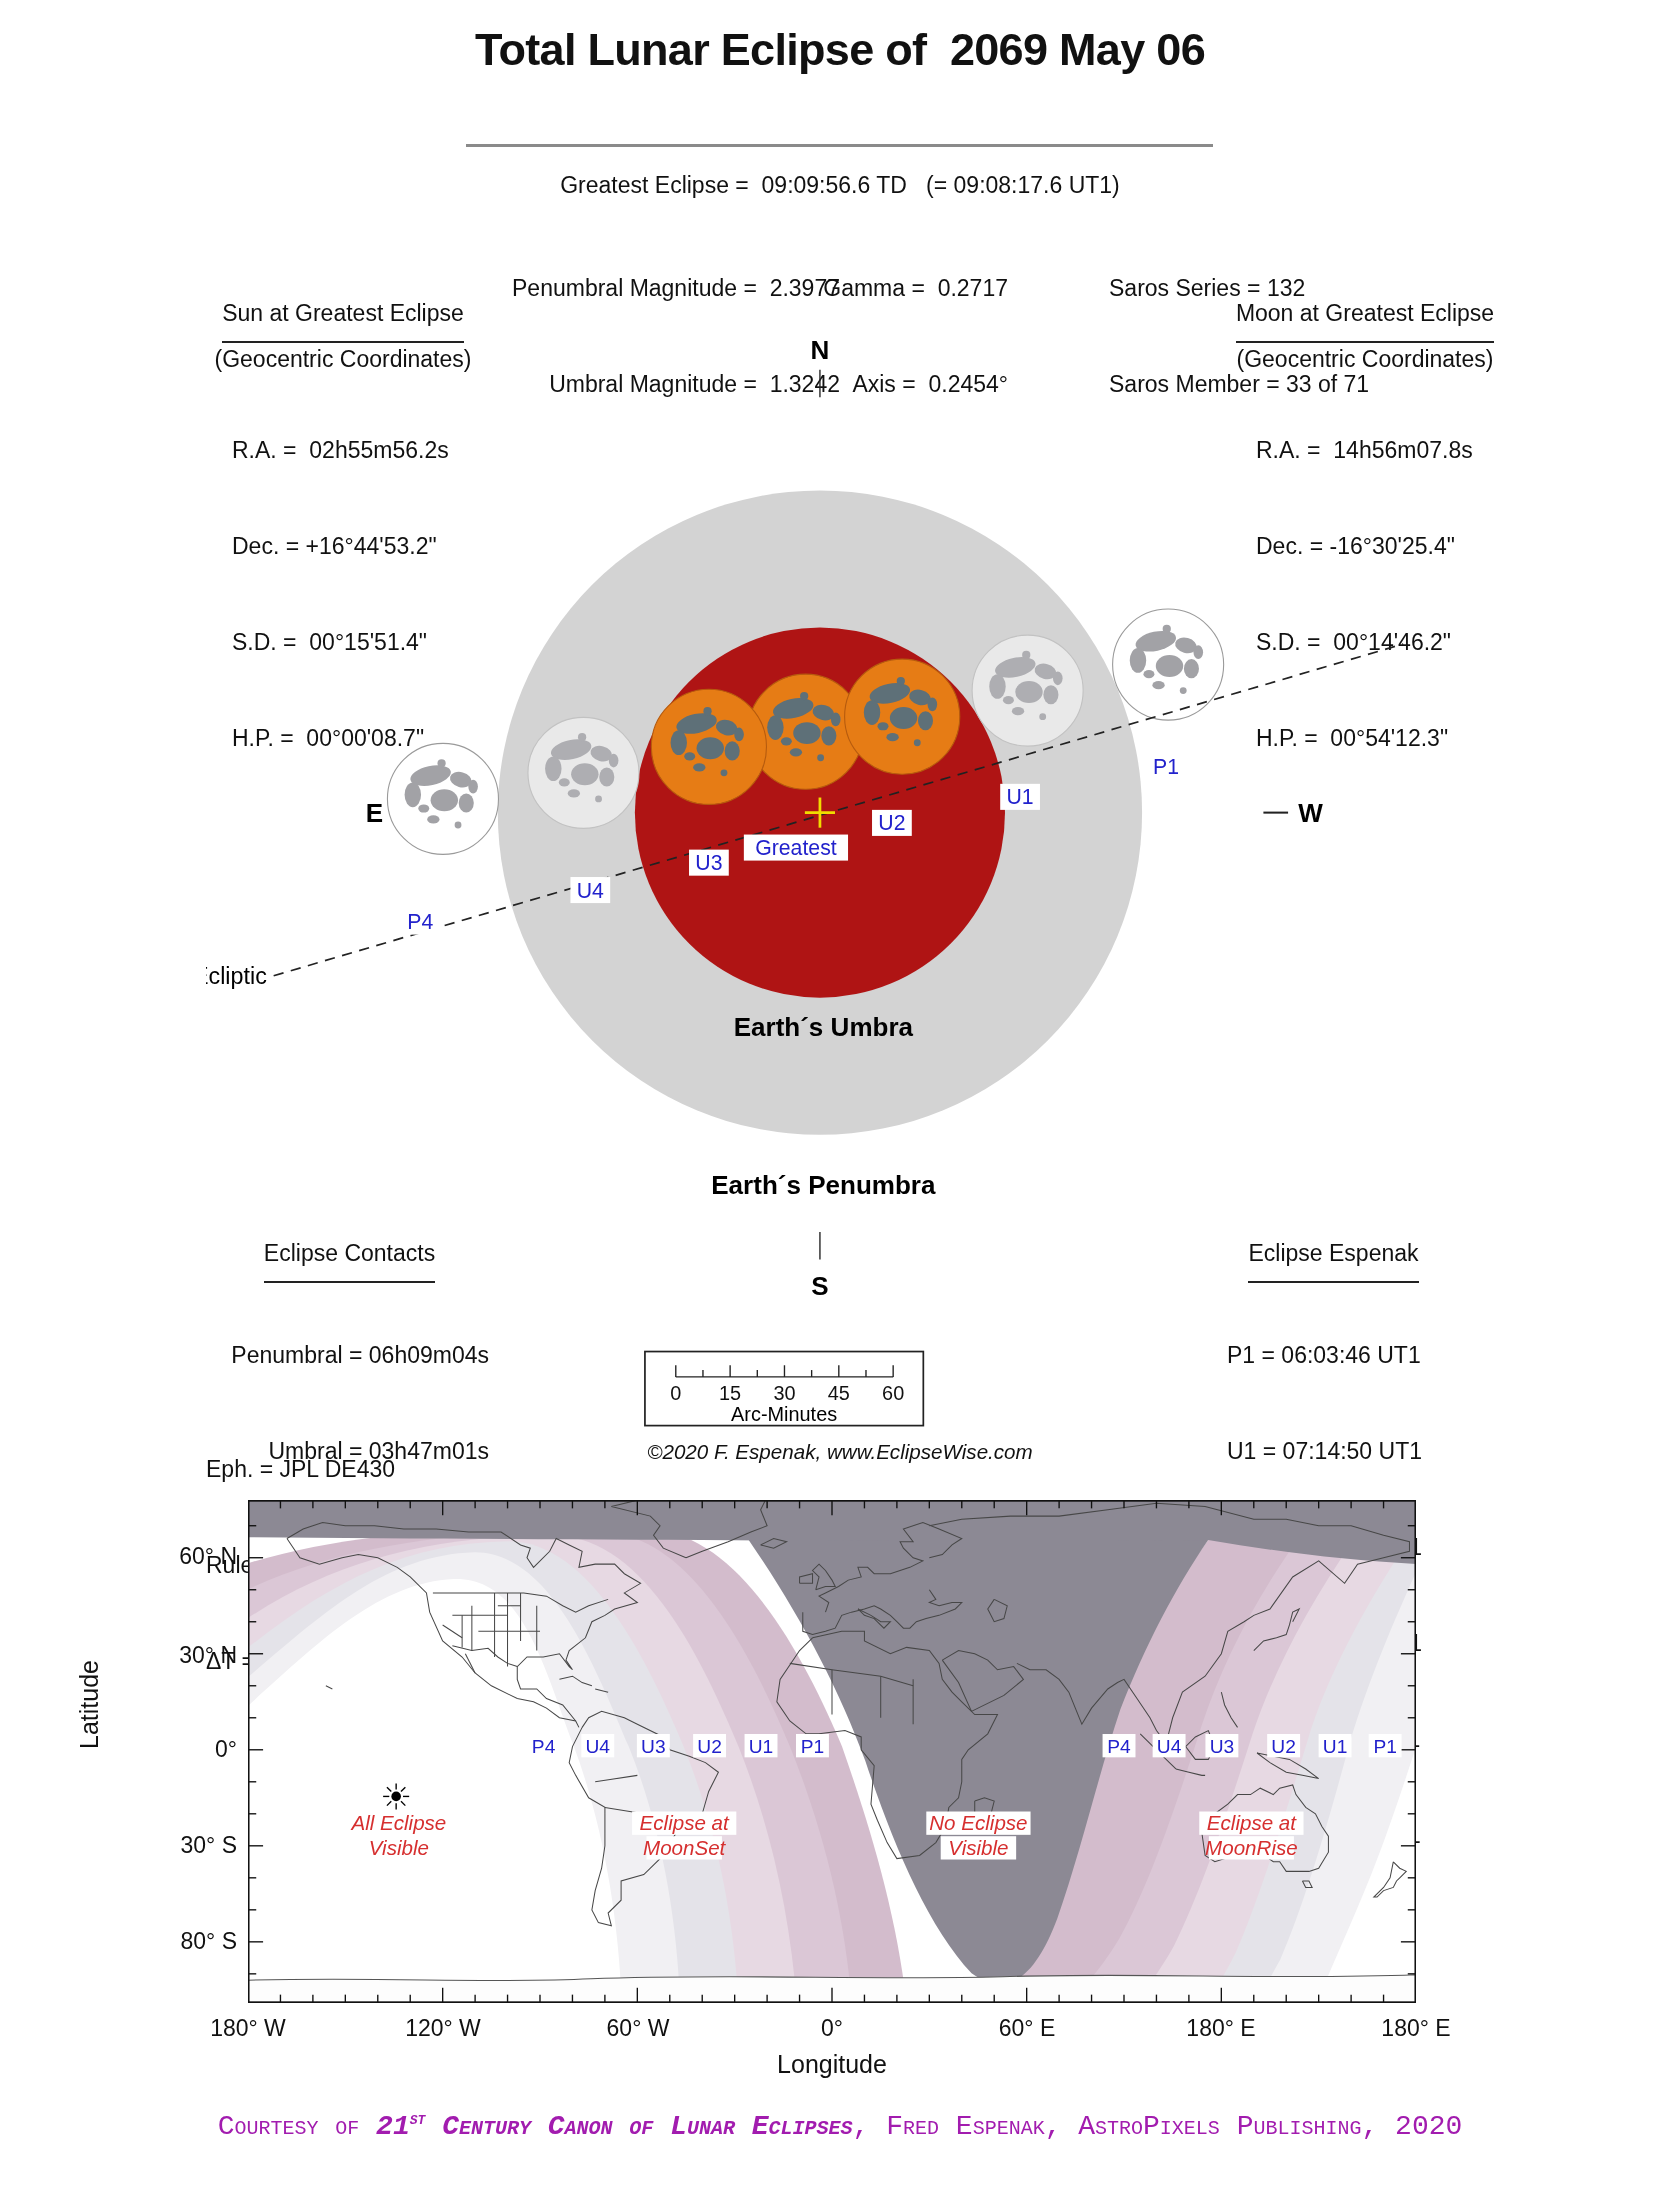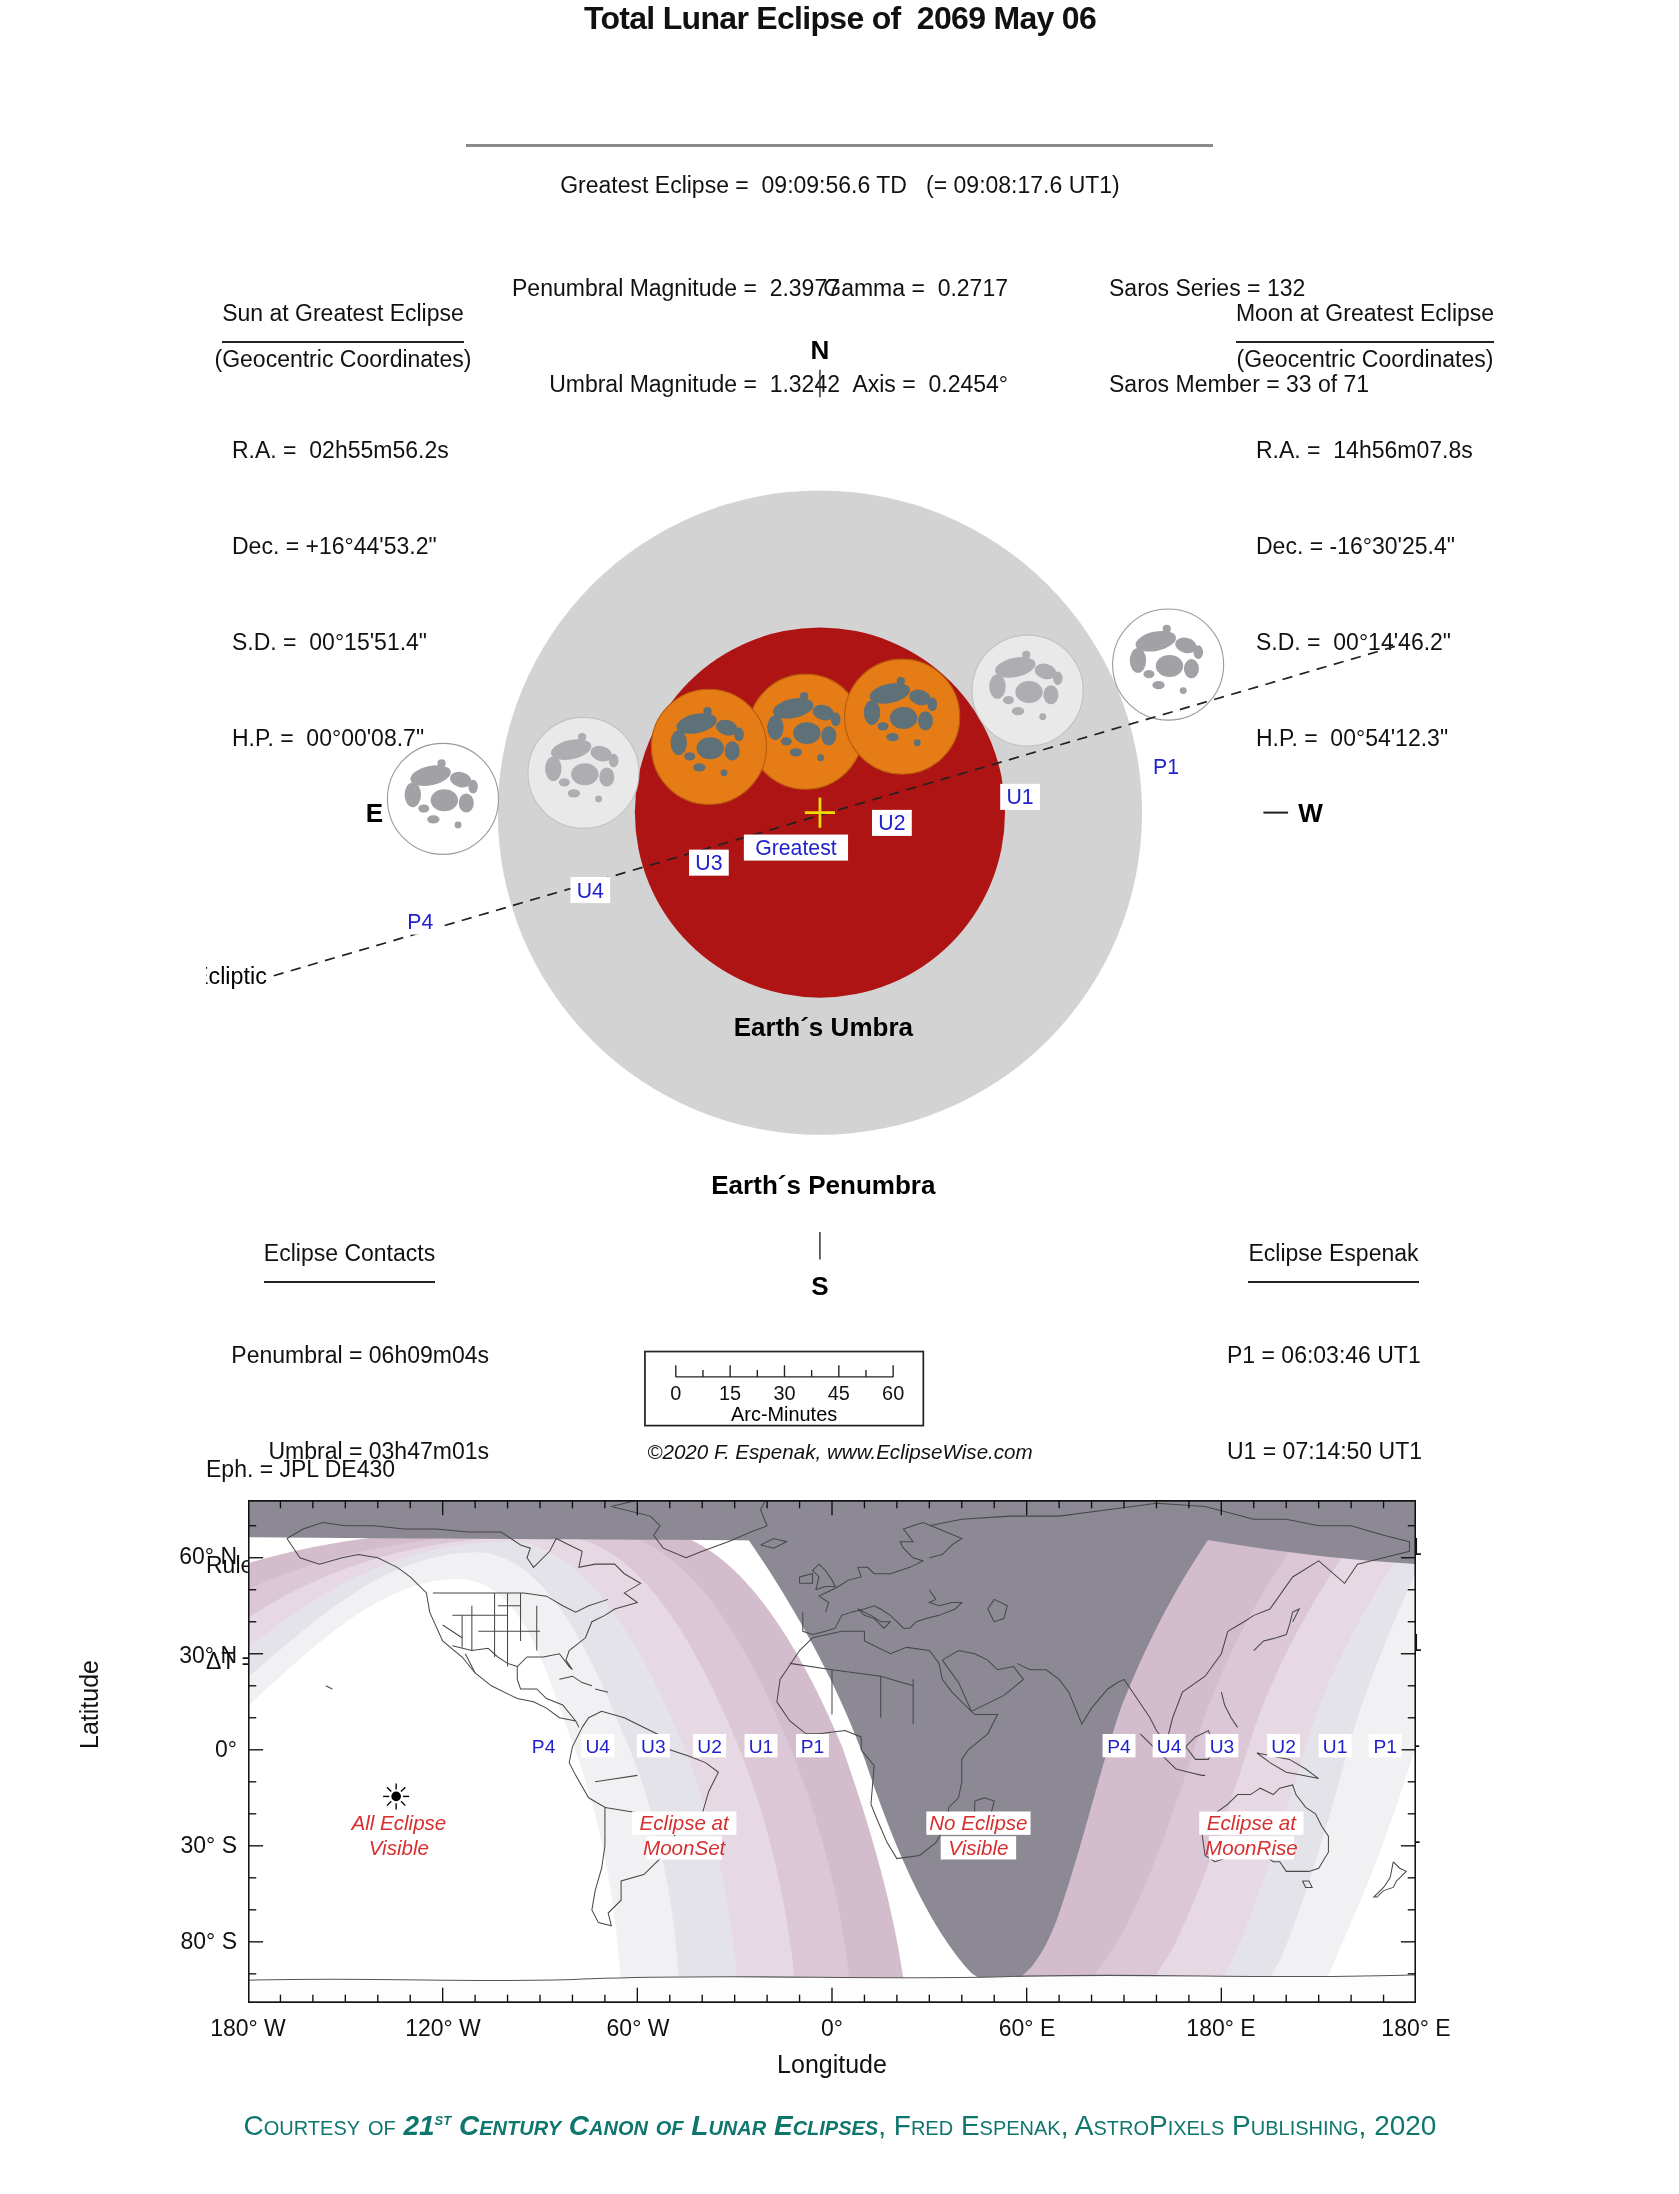--- a/index.html
+++ b/index.html
@@ -2,29 +2,29 @@
 <html style="font-size:11px"><head>
 <meta charset="utf-8">
 <style>
   html,body{margin:0;padding:0;background:#ffffff;}
   #page{position:relative;width:1680px;height:2194px;background:#ffffff;overflow:hidden;
         font-family:"Liberation Sans",sans-serif;color:#111;}
   .abs{position:absolute;}
   .pre{white-space:pre;}
   .ctr{text-align:center;}
   .rgt{text-align:right;}
-  .title{font-size:32px;font-weight:bold;letter-spacing:-0.7px;}
+  .title{font-size:45px;font-weight:bold;letter-spacing:-0.7px;margin-top:24px;}
   .h34{font-size:23px;line-height:32px;}
   .h30{font-size:20.6px;}
   .headu{display:inline-block;border-bottom:2.1px solid #222;padding-bottom:14px;font-size:23px;}
   .rule{background:#8a8a8a;height:2.7px;}
   .lat-lab{font-size:23px;}
   .lon-lab{font-size:23px;}
   .axis-name{font-size:25px;}
-  .footer{font-family:Liberation Sans, sans-serif;font-variant:small-caps;font-size:28px;color:#0f766e;}
+  .footer{font-family:Liberation Mono, monospace;font-variant:small-caps;font-size:28px;color:#a21caf;}
   .footer .bi{font-weight:bold;font-style:italic;}
   .footer sup{font-size:18px;font-weight:bold;font-style:italic;vertical-align:super;}
   svg text{font-family:"Liberation Sans",sans-serif;}
 </style>
 </head>
 <body>
 
 <div id="page">
 
   <div class="abs ctr title pre" style="left:0;top:96;width:1680px;">Total Lunar Eclipse of  2069 May 06</div>

